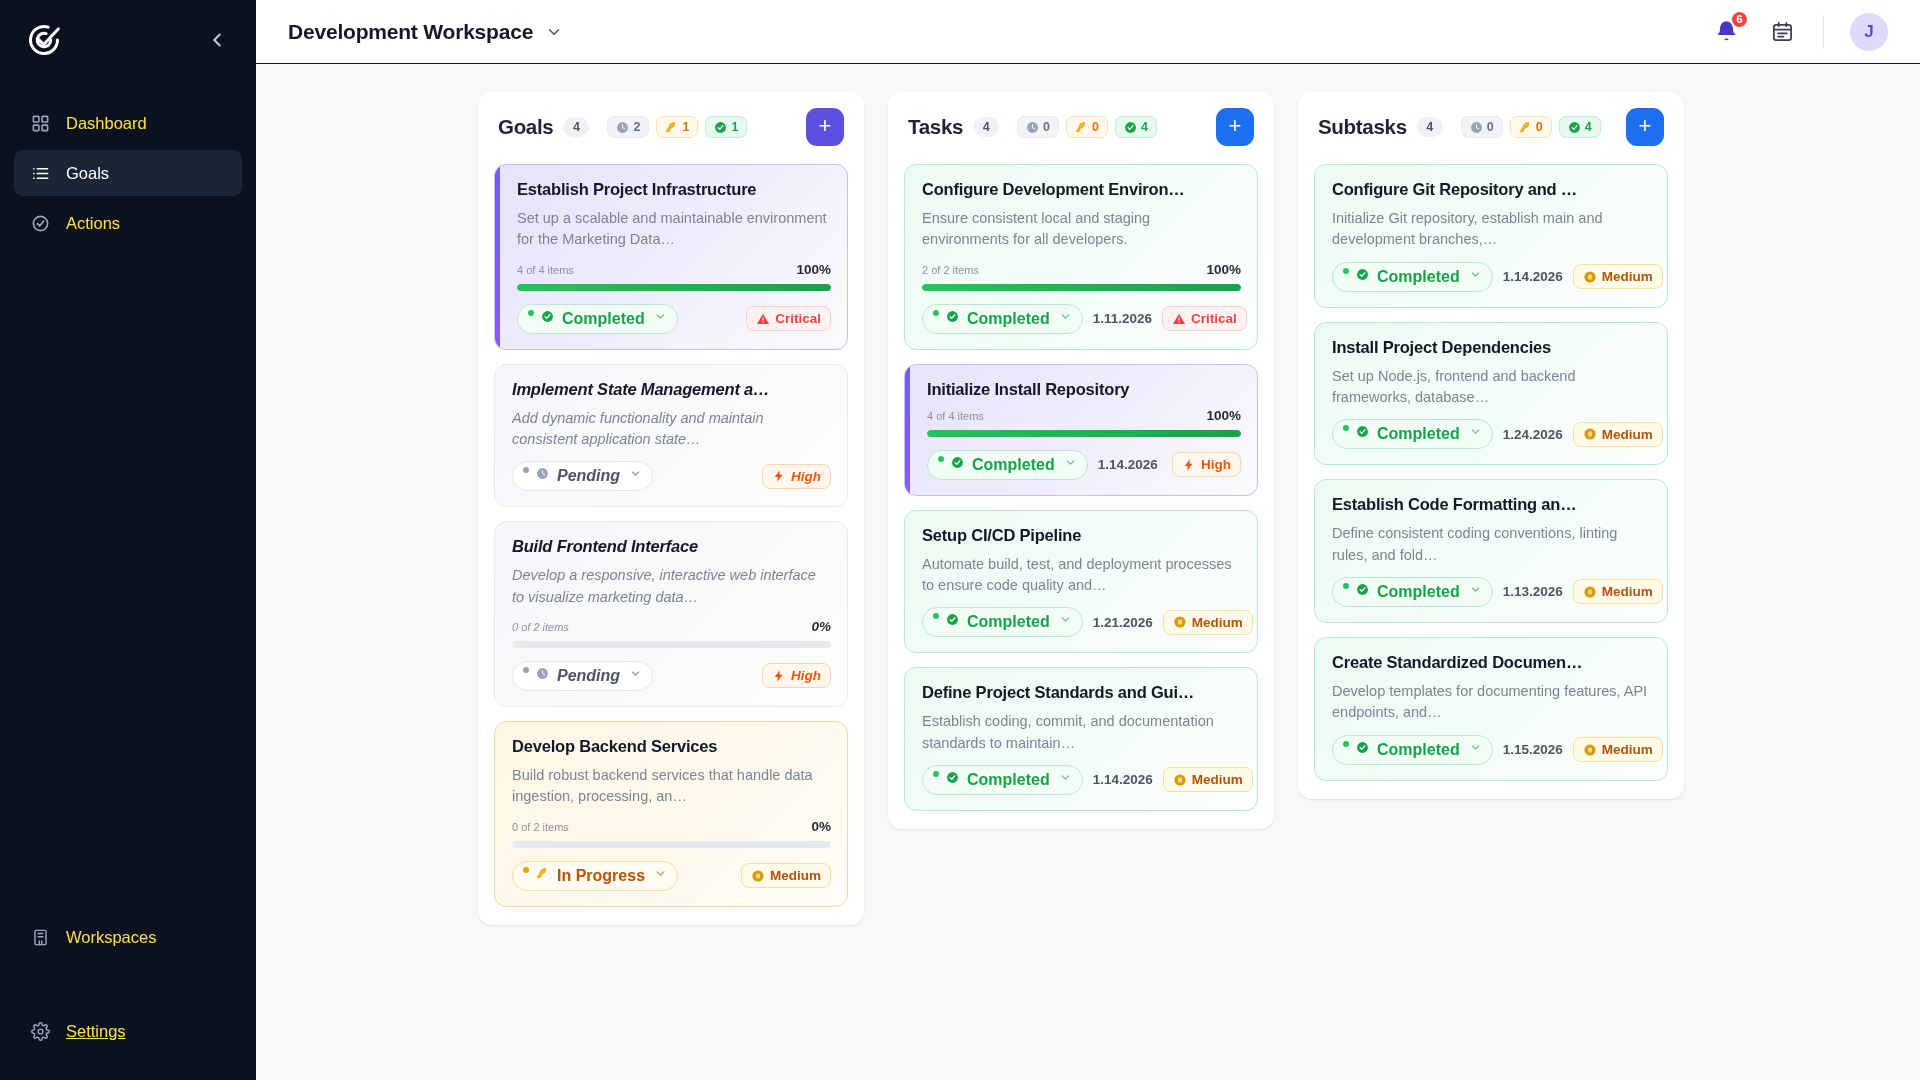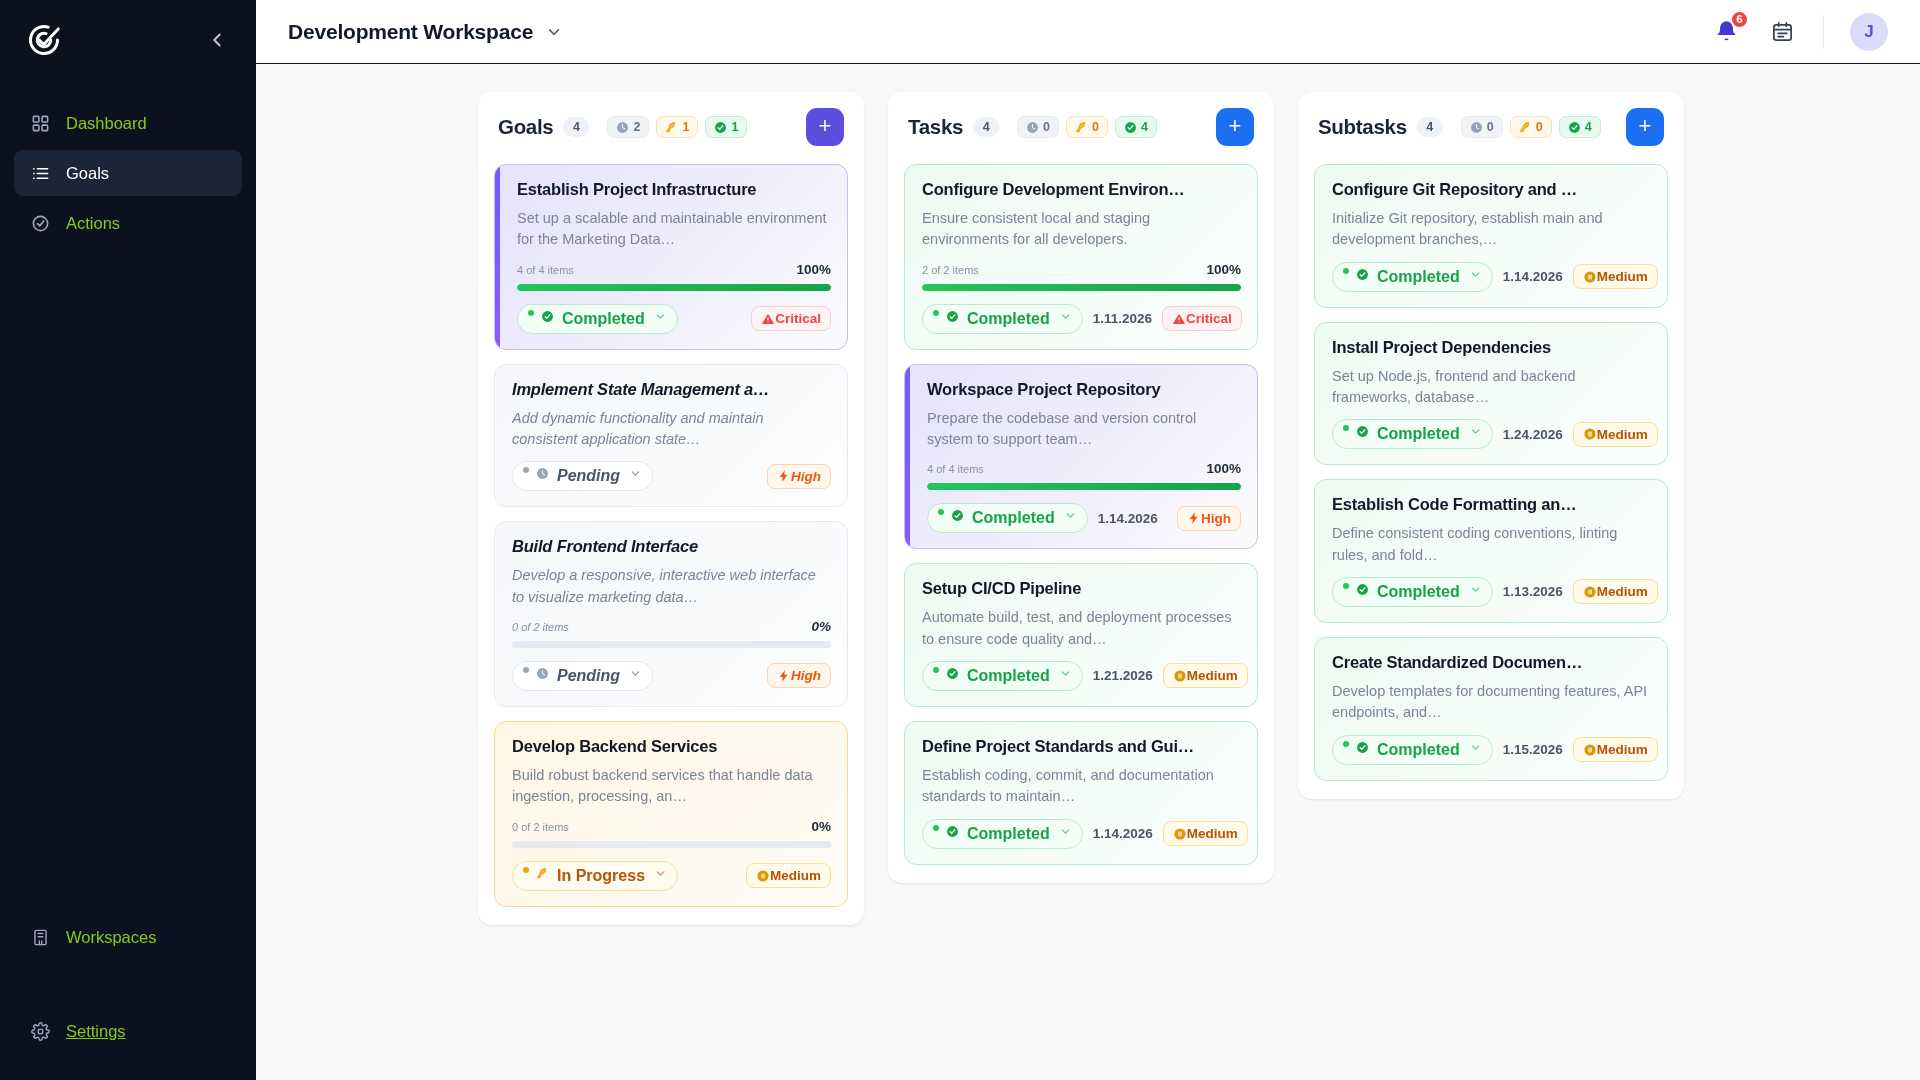--- a/index.html
+++ b/index.html
@@ -25,21 +25,21 @@
   }
   .logo-mark { width: 36px; height: 36px; color: #ffffff; display: block; }
   .collapse-btn {
     width: 26px; height: 26px; display: flex; align-items: center; justify-content: center;
     color: #c6cedd; cursor: pointer;
   }
   .nav-section { margin-top: 28px; padding: 0 14px; }
   .nav-item {
     display: flex; align-items: center; gap: 15px;
     height: 46px; padding: 0 16px; border-radius: 9px;
-    color: #84cc16; font-size: 16.5px; cursor: pointer;
+    color: #fde047; font-size: 16.5px; cursor: pointer;
     margin-bottom: 4px;
   }
   .nav-item .nav-ico { width: 21px; height: 21px; flex: 0 0 21px; color: #9aa6bb; display:flex; align-items:center; justify-content:center;}
   .nav-item.active { background: #1b2538; color: #ffffff; }
   .nav-item.active .nav-ico { color: #ffffff; }
   .nav-spacer { flex: 1 1 auto; }
   .nav-bottom { padding: 0 14px 26px 14px; }
   .nav-bottom .nav-item { margin-bottom: 20px; }
   .nav-bottom .nav-item:last-child { margin-bottom: 0; text-decoration: underline; }
   .nav-gap { height: 28px; }
@@ -155,21 +155,21 @@
   .status-chip .c-ico { width: 14px; height: 14px; display:flex; }
   .status-chip .chev-sm { margin-left: 2px; display:flex; opacity:.65; }
   .st-completed { color:#16a34a; border:1px solid #b7ecca; background:#f2fdf6; }
   .st-completed .dot { background:#22c55e; }
   .st-pending { color:#4b5563; border:1px solid #e3e7ee; background:#ffffff; }
   .st-pending .dot { background:#9ca3af; }
   .st-progress { color:#b45309; border:1px solid #fbdc9a; background:#fffbf0; }
   .st-progress .dot { background:#f59e0b; }
   .due-date { font-size: 13.5px; font-weight: 700; color: #4b5563; }
   .prio {
-    margin-left: auto; display: inline-flex; align-items: center; 
+    margin-left: auto; display: inline-flex; align-items: center; gap: 5px;
     border-radius: 8px; padding: 4px 9px; font-size: 13.5px; font-weight: 600;
   }
   .prio .p-ico { width: 14px; height: 14px; display:flex; }
   .p-critical { color:#ef4444; background:#fef2f2; border:1px solid #fbcdcd; }
   .p-high     { color:#ea580c; background:#fff7ed; border:1px solid #fcd3ab; }
   .p-medium   { color:#b45309; background:#fffbeb; border:1px solid #fae093; }
 </style>
 </head>
 <body>
 
@@ -542,22 +542,21 @@
                       <path d="M12 2.8 22.4 20.6H1.6z"></path>
                       <rect x="11" y="9" width="2" height="5.4" rx="1" fill="#fff"></rect>
                       <circle cx="12" cy="17.2" r="1.1" fill="#fff"></circle>
                     </svg>
                   </span>
                   <span>Critical</span>
                 </div>
               </div>
             </article>
             <article class="card s-completed selected">
-              <h3 class="card-title">Workspace Project Repository</h3>
-              <p class="card-desc">Prepare the codebase and version control system to support team…</p>
+              <h3 class="card-title">Initialize Install Repository</h3>
               <div class="prog-row">
                 <span class="prog-items">4 of 4 items</span>
                 <span class="prog-pct">100%</span>
               </div>
               <div class="prog-track">
                 <div class="prog-fill" style="width: 100%;"></div>
               </div>
               <div class="card-foot">
                 <div class="status-chip st-completed">
                   <span class="dot"></span>

